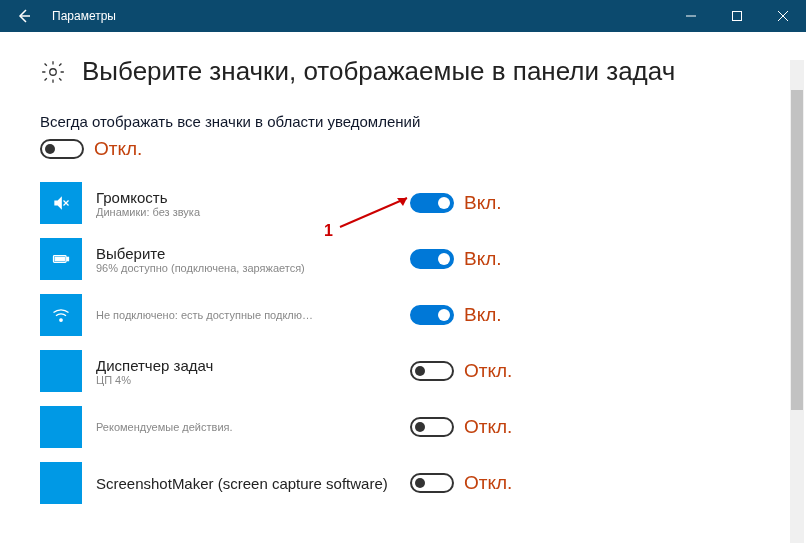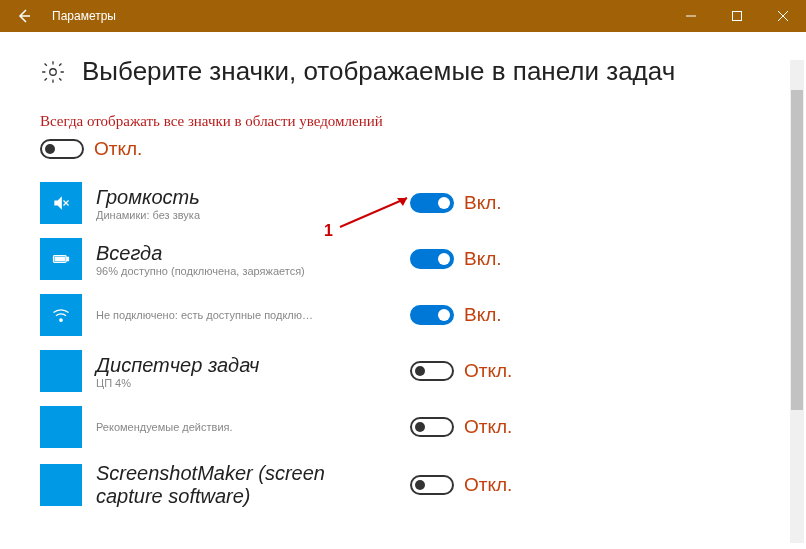--- a/index.html
+++ b/index.html
@@ -6,21 +6,21 @@
   body {
     font-family: "Segoe UI", Tahoma, sans-serif;
     background: #fff;
     width: 806px;
     height: 549px;
     overflow: hidden;
     position: relative;
   }
   .titlebar {
     height: 32px;
-    background: #a16207;
+    background: #0c4a6e;
     display: flex;
     align-items: center;
     color: #fff;
   }
   .back-btn {
     width: 48px;
     height: 32px;
     display: flex;
     align-items: center;
     justify-content: center;
@@ -56,23 +56,22 @@
     width: 26px; height: 26px;
     color: #333;
   }
   .page-title {
     font-size: 26px;
     font-weight: 400;
     color: #222;
   }
   .subtitle {
     font-size: 15px;
-    color: #b91c1c;
+    color: #0f172a;
     margin-bottom: 8px;
-    font-family: Liberation Serif, serif;
   }
   .master-row {
     display: flex;
     align-items: center;
     gap: 10px;
     margin-bottom: 22px;
   }
   .toggle {
     width: 44px;
     height: 20px;
@@ -122,23 +121,22 @@
     justify-content: center;
     flex: 0 0 42px;
   }
   .item-icon.blank { background: #0099e5; }
   .item-icon svg { width: 20px; height: 20px; }
   .item-text {
     width: 300px;
     flex: 0 0 300px;
   }
   .item-title {
-    font-size: 20px;
+    font-size: 15px;
     color: #222;
-    font-style: italic;
   }
   .item-desc {
     font-size: 11px;
     color: #888;
     white-space: nowrap;
     overflow: hidden;
     text-overflow: ellipsis;
     max-width: 300px;
   }
   .item-toggle-col {
@@ -244,21 +242,21 @@
       </div>
       <div class="item">
         <div class="item-icon">
           <svg viewBox="0 0 24 24" fill="none" stroke="#fff" stroke-width="1.5">
             <rect x="3" y="8" width="15" height="8" rx="1"></rect>
             <rect x="19" y="10" width="2" height="4" fill="#fff"></rect>
             <rect x="5" y="10" width="11" height="4" fill="#fff"></rect>
           </svg>
         </div>
         <div class="item-text">
-          <div class="item-title">Всегда</div>
+          <div class="item-title">Выберите</div>
           <div class="item-desc">96% доступно (подключена, заряжается)</div>
         </div>
         <div class="item-toggle-col">
           <div class="toggle on">
             <div class="knob"></div>
           </div>
           <div class="toggle-state">Вкл.</div>
         </div>
       </div>
       <div class="item">

